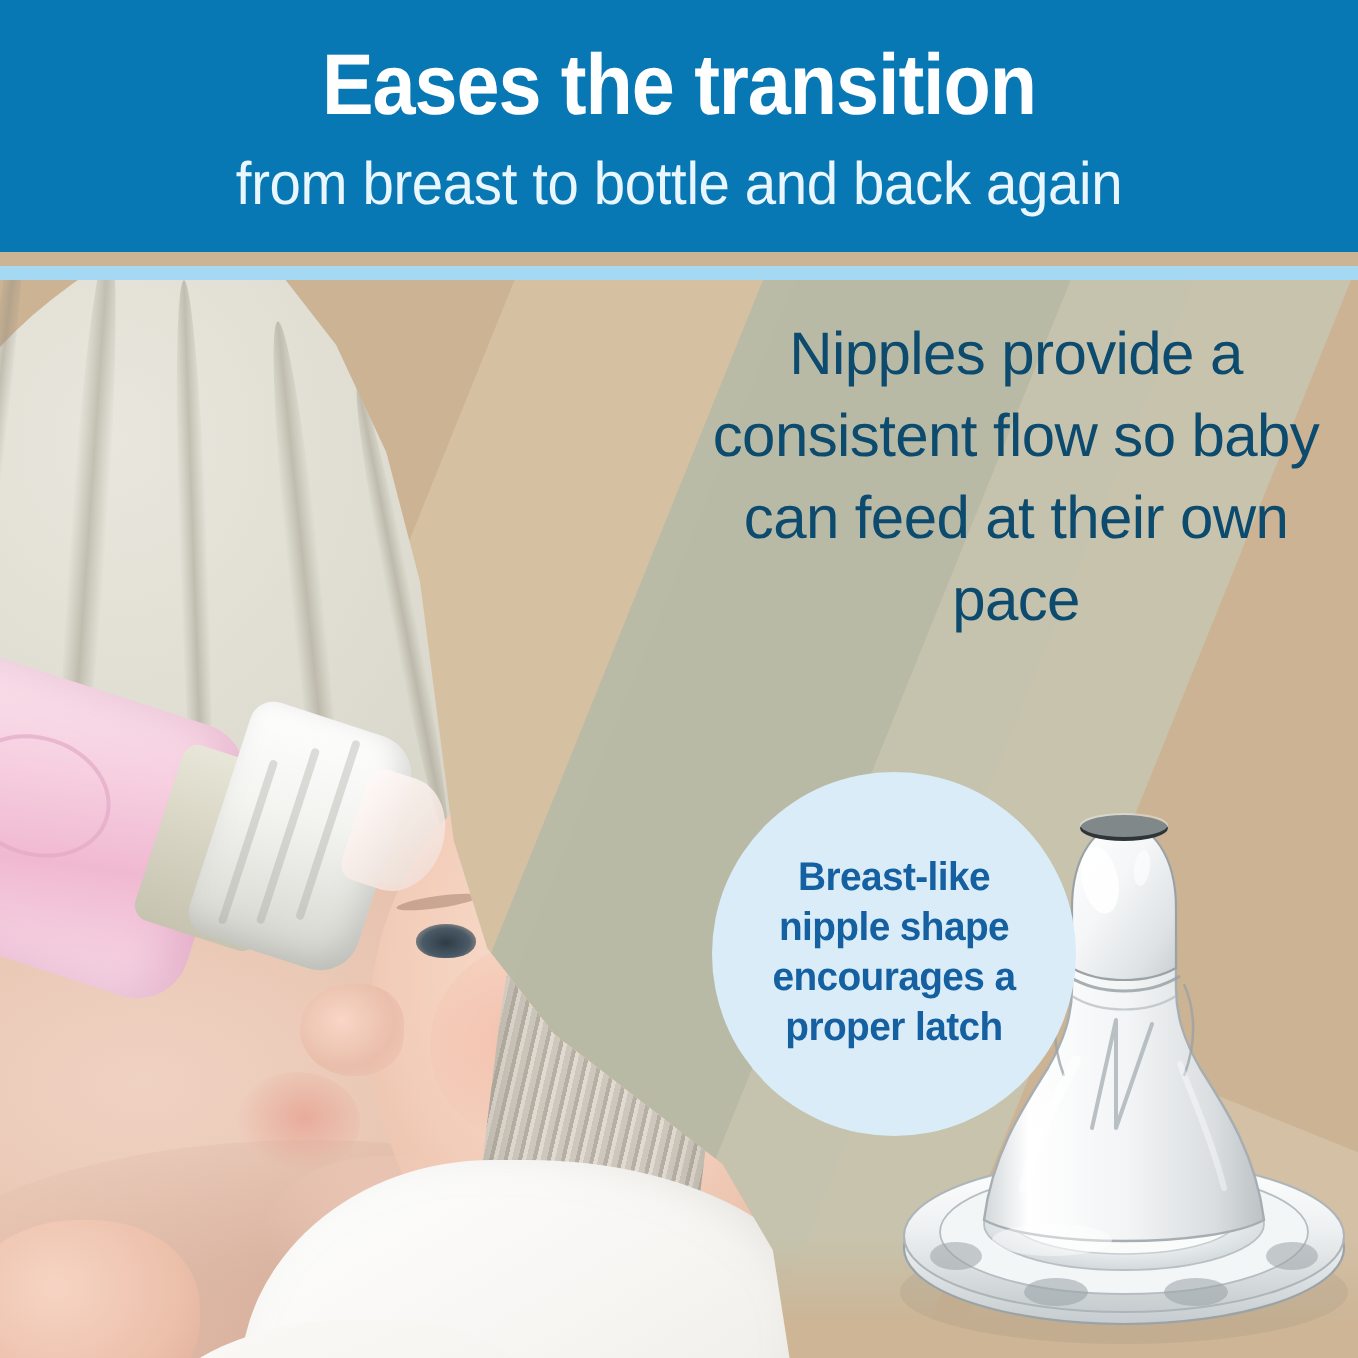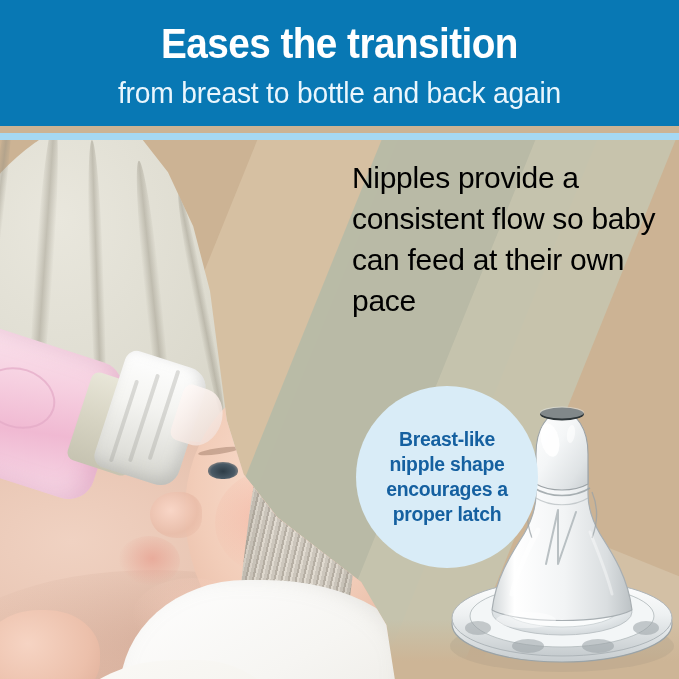--- a/index.html
+++ b/index.html
@@ -270,22 +270,22 @@
   }
   #finger{
     left:-20px;top:470px;width:120px;height:96px;
     border-radius:50% 46% 48% 52%;
     background:radial-gradient(ellipse at 40% 35%, #f6d4c3 0%, #ecc0ab 60%, #dcab95 100%);
   }
 
   
   #right-copy{
     position:absolute;left:352px;top:157px;width:312px;
-    text-align:left;
-    color:#000000;
+    text-align:center;
+    color:#0c4a6e;
     font-family:"Liberation Sans",sans-serif;
     font-weight:400;
     font-size:30px;
     line-height:41px;
     letter-spacing:-0.3px;
   }
 
   
   #callout{
     position:absolute;left:356px;top:386px;width:182px;height:182px;

